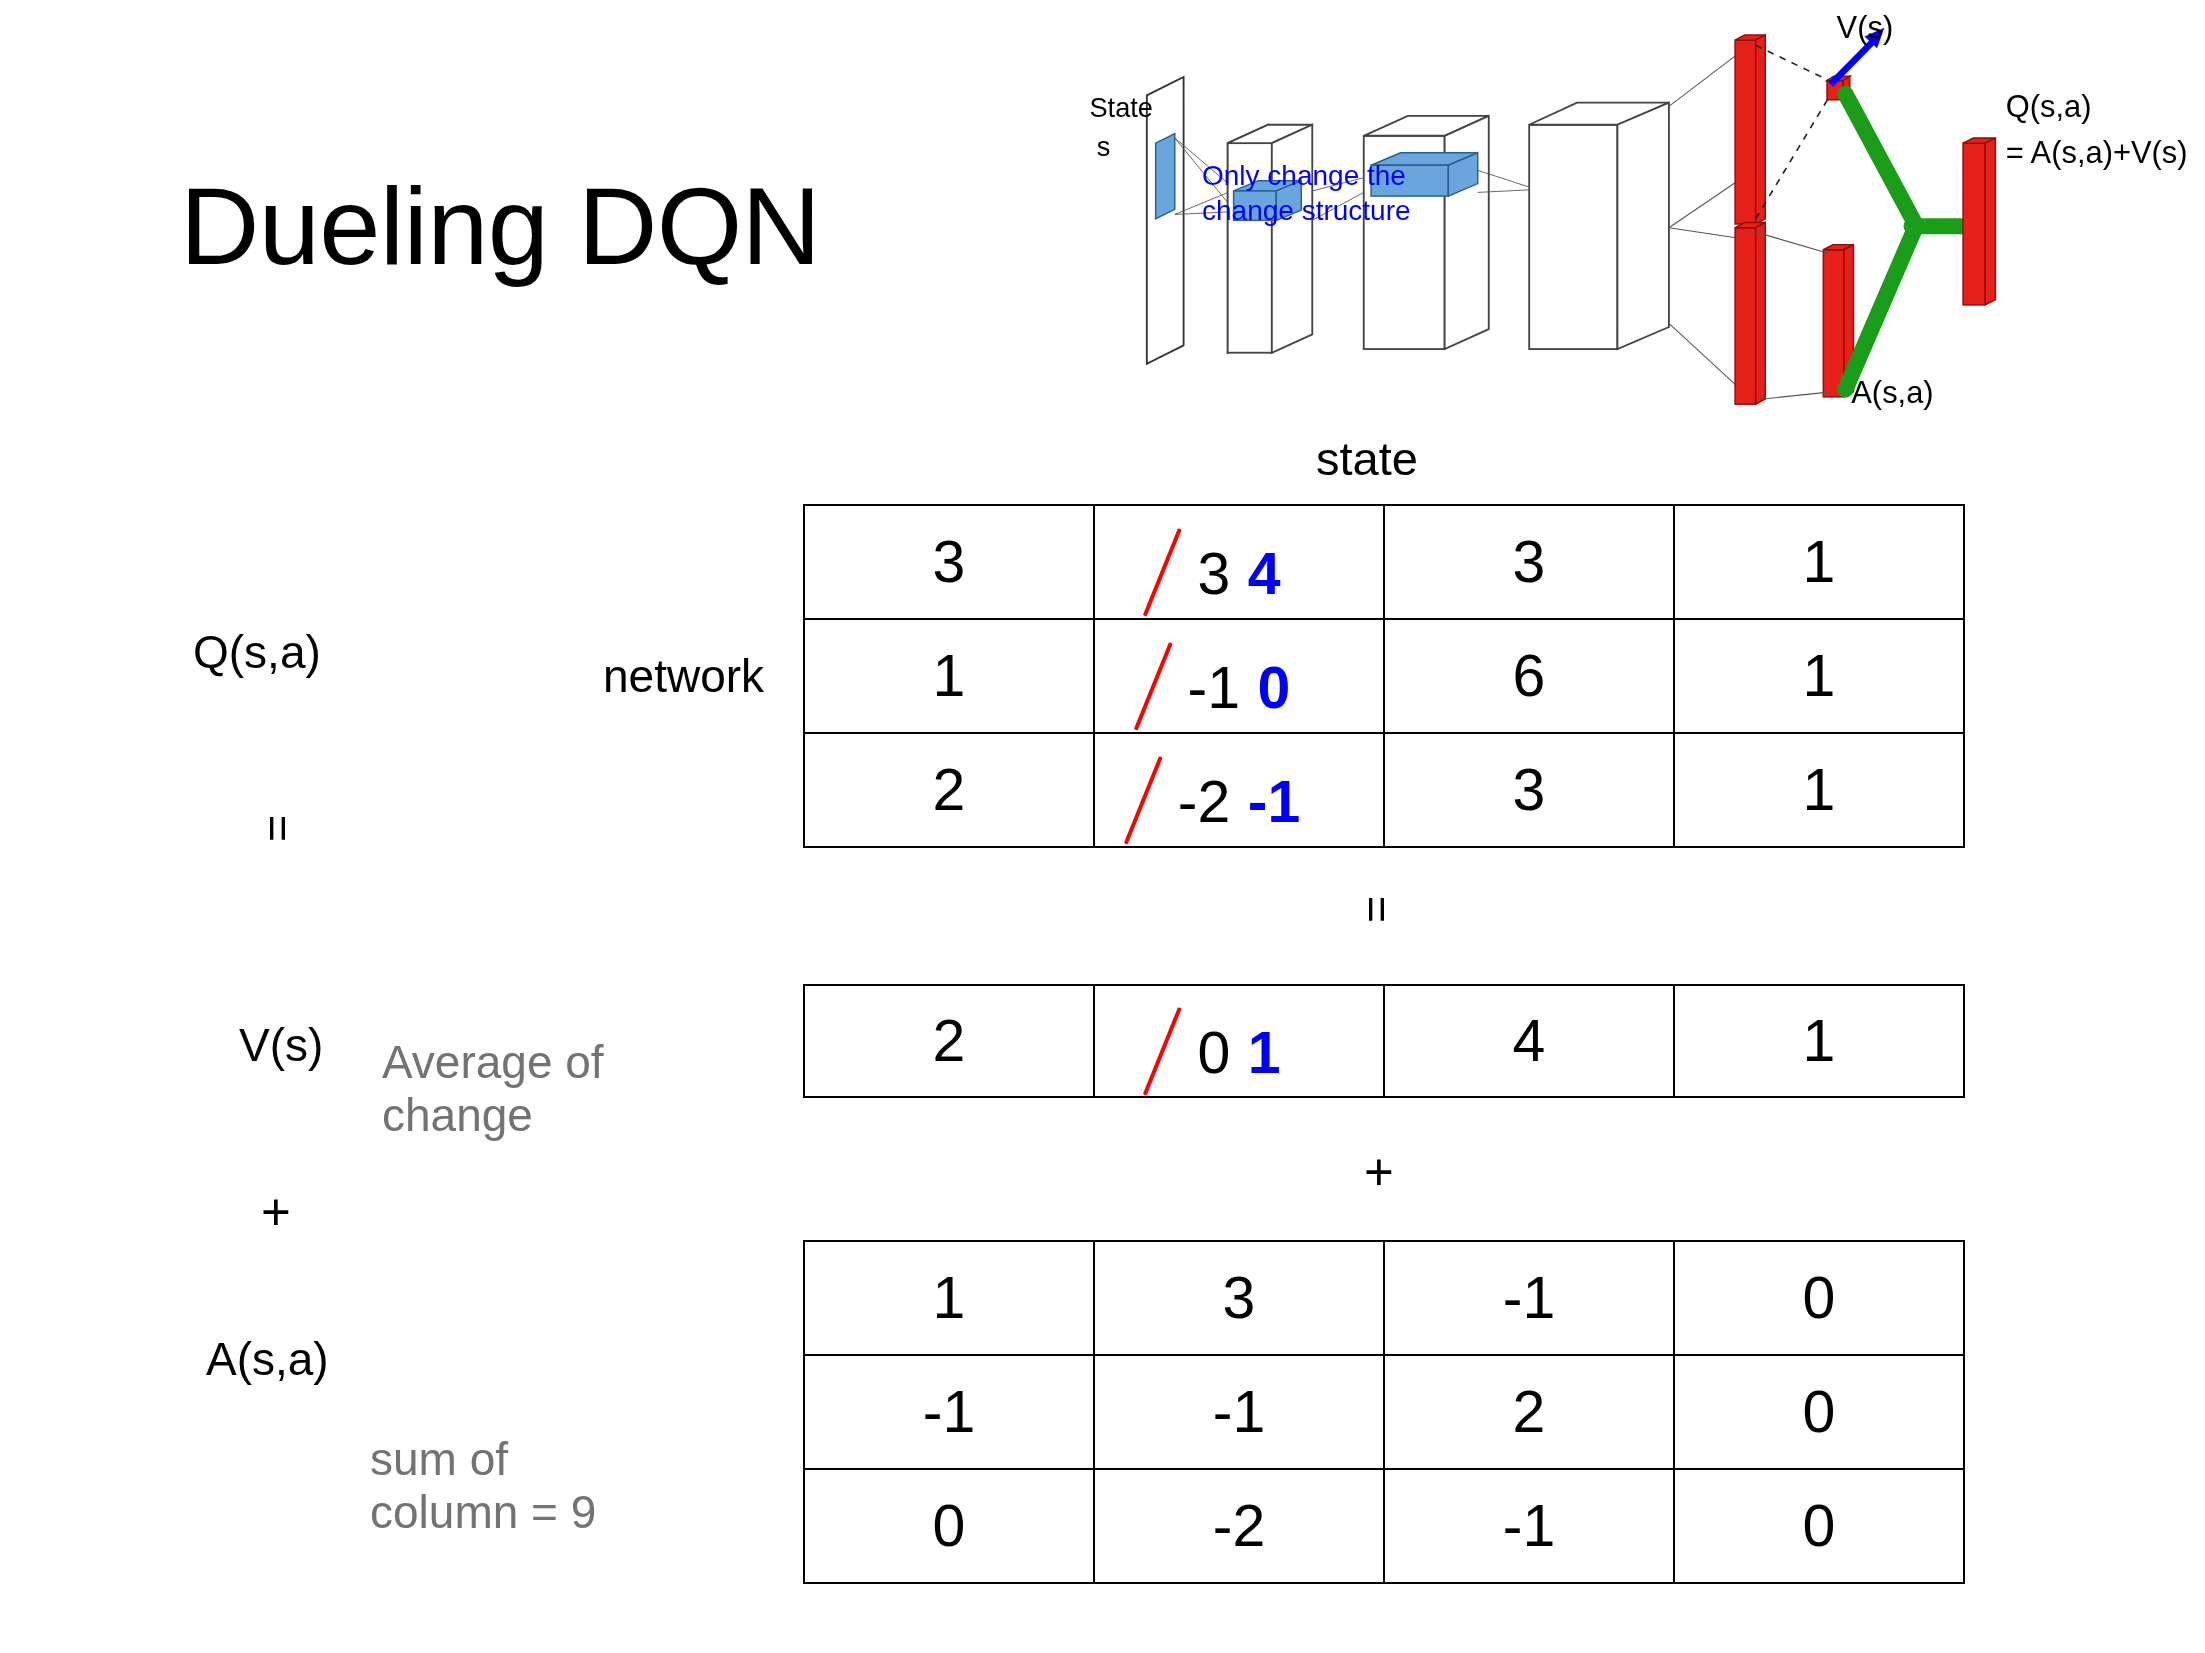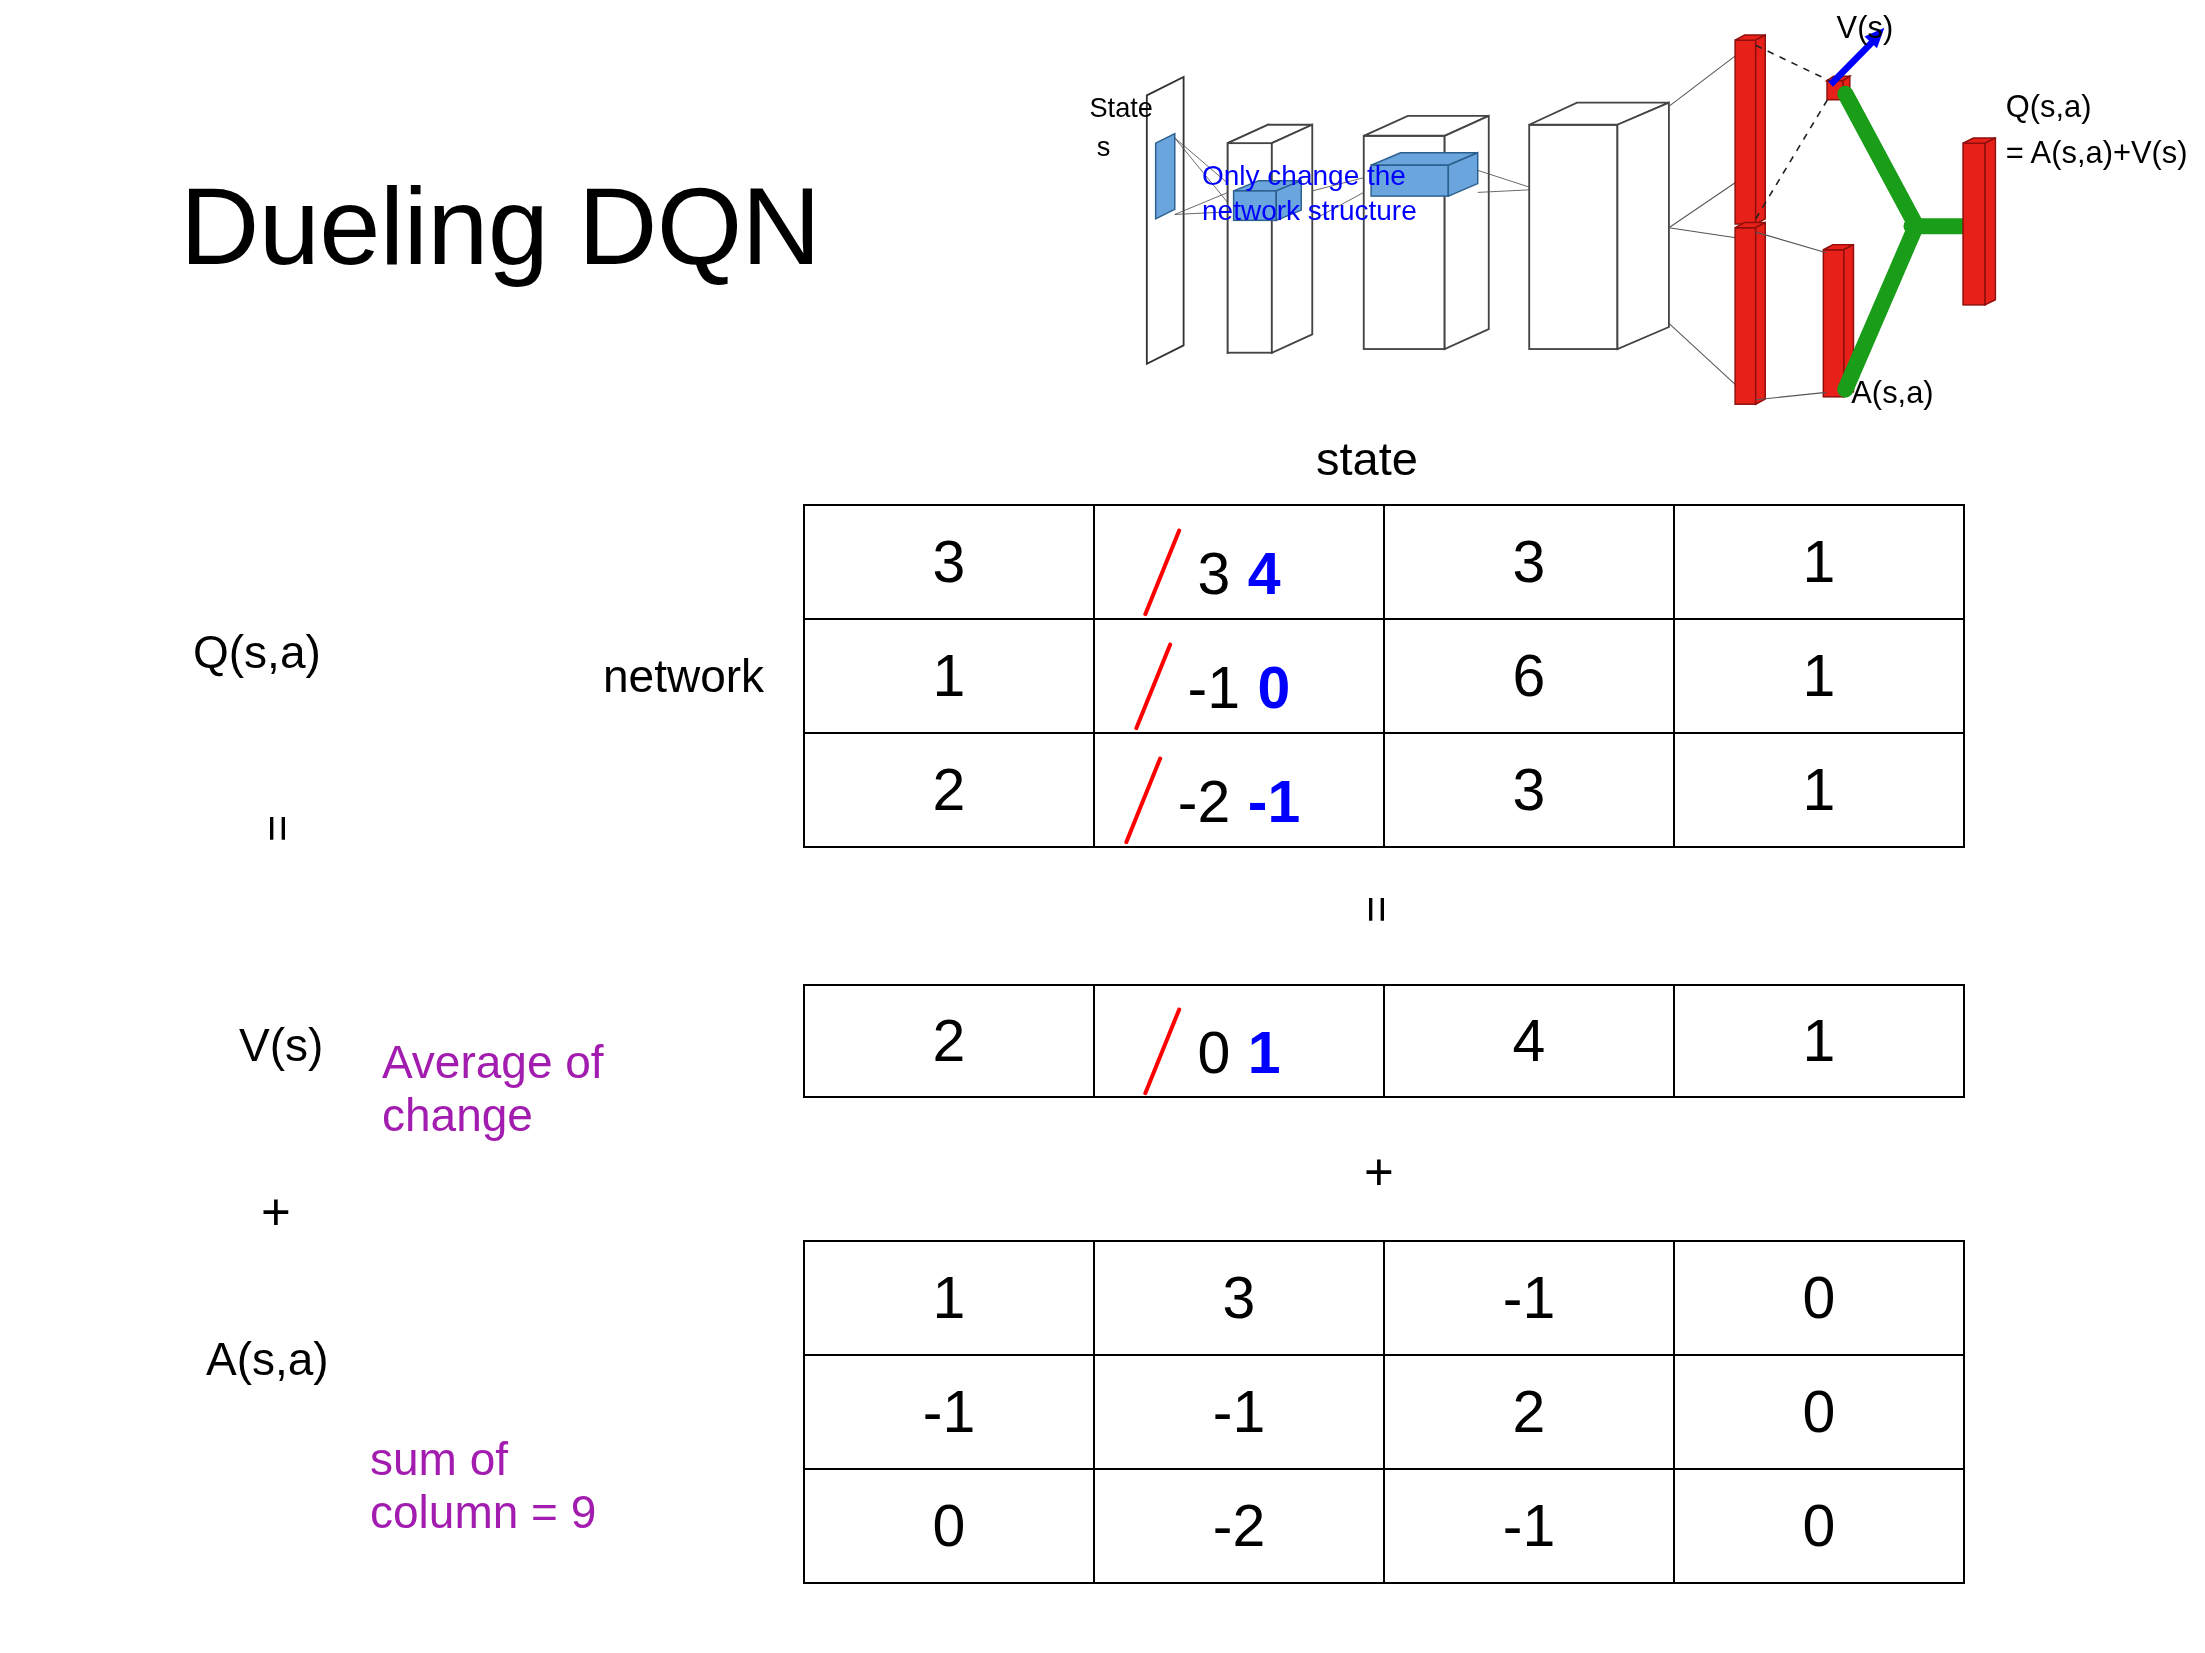--- a/index.html
+++ b/index.html
@@ -11,21 +11,21 @@
   
   #slide-title{left:180px;top:171px;font-size:110px;line-height:1;
                font-weight:400;letter-spacing:-0.7px;white-space:nowrap;}
 
   
   #network-diagram{left:1088px;top:7.4px;width:1103px;height:412px;}
   #network-diagram svg{display:block;}
 
   
   .lbl{font-size:46px;line-height:1;white-space:nowrap;}
-  .lbl-blue{font-size:46px;line-height:1.15;color:#a21caf;white-space:nowrap;}
+  .lbl-blue{font-size:46px;line-height:1.15;color:#737373;white-space:nowrap;}
   .opsym{font-size:51px;line-height:1;font-weight:400;}
   .eqsym{font-size:47px;line-height:1;transform:rotate(90deg);display:inline-block;}
 
   #state-label{left:1316px;top:435px;font-size:47px;}
   #q-label{left:193px;top:629px;}
   #action-label{left:603px;top:653px;}
   #eq-left{left:265px;top:805px;}
   #eq-mid{left:1364px;top:886px;}
   #v-label{left:239px;top:1022px;}
   #avg-label{left:382px;top:1036px;}
@@ -176,21 +176,21 @@
 
     <text x="155" y="245" font-family="Liberation Sans, sans-serif" font-size="41" fill="#0000ff" opacity="0"></text>
 
     <text x="1018" y="42" font-family="Liberation Sans, sans-serif" font-size="42" fill="#000">V(s)</text>
     <text x="1038" y="538" font-family="Liberation Sans, sans-serif" font-size="42" fill="#000">A(s,a)</text>
     <text x="1248" y="150" font-family="Liberation Sans, sans-serif" font-size="42" fill="#000">Q(s,a)</text>
     <text x="1248" y="212" font-family="Liberation Sans, sans-serif" font-size="42" fill="#000">= A(s,a)+V(s)</text>
   </svg>
   <div class="abs" style="left:114px;top:151px;font-size:28px;color:#0000ff;line-height:1.25;">
     <div>Only change the</div>
-    <div>network structure</div>
+    <div>change structure</div>
   </div>
 </div>
 
 <div class="abs lbl" id="state-label">state</div>
 
 <div class="abs lbl" id="q-label">Q(s,a)</div>
 
 <div class="abs lbl" id="action-label">network</div>
 
 <div class="abs" id="eq-left">

